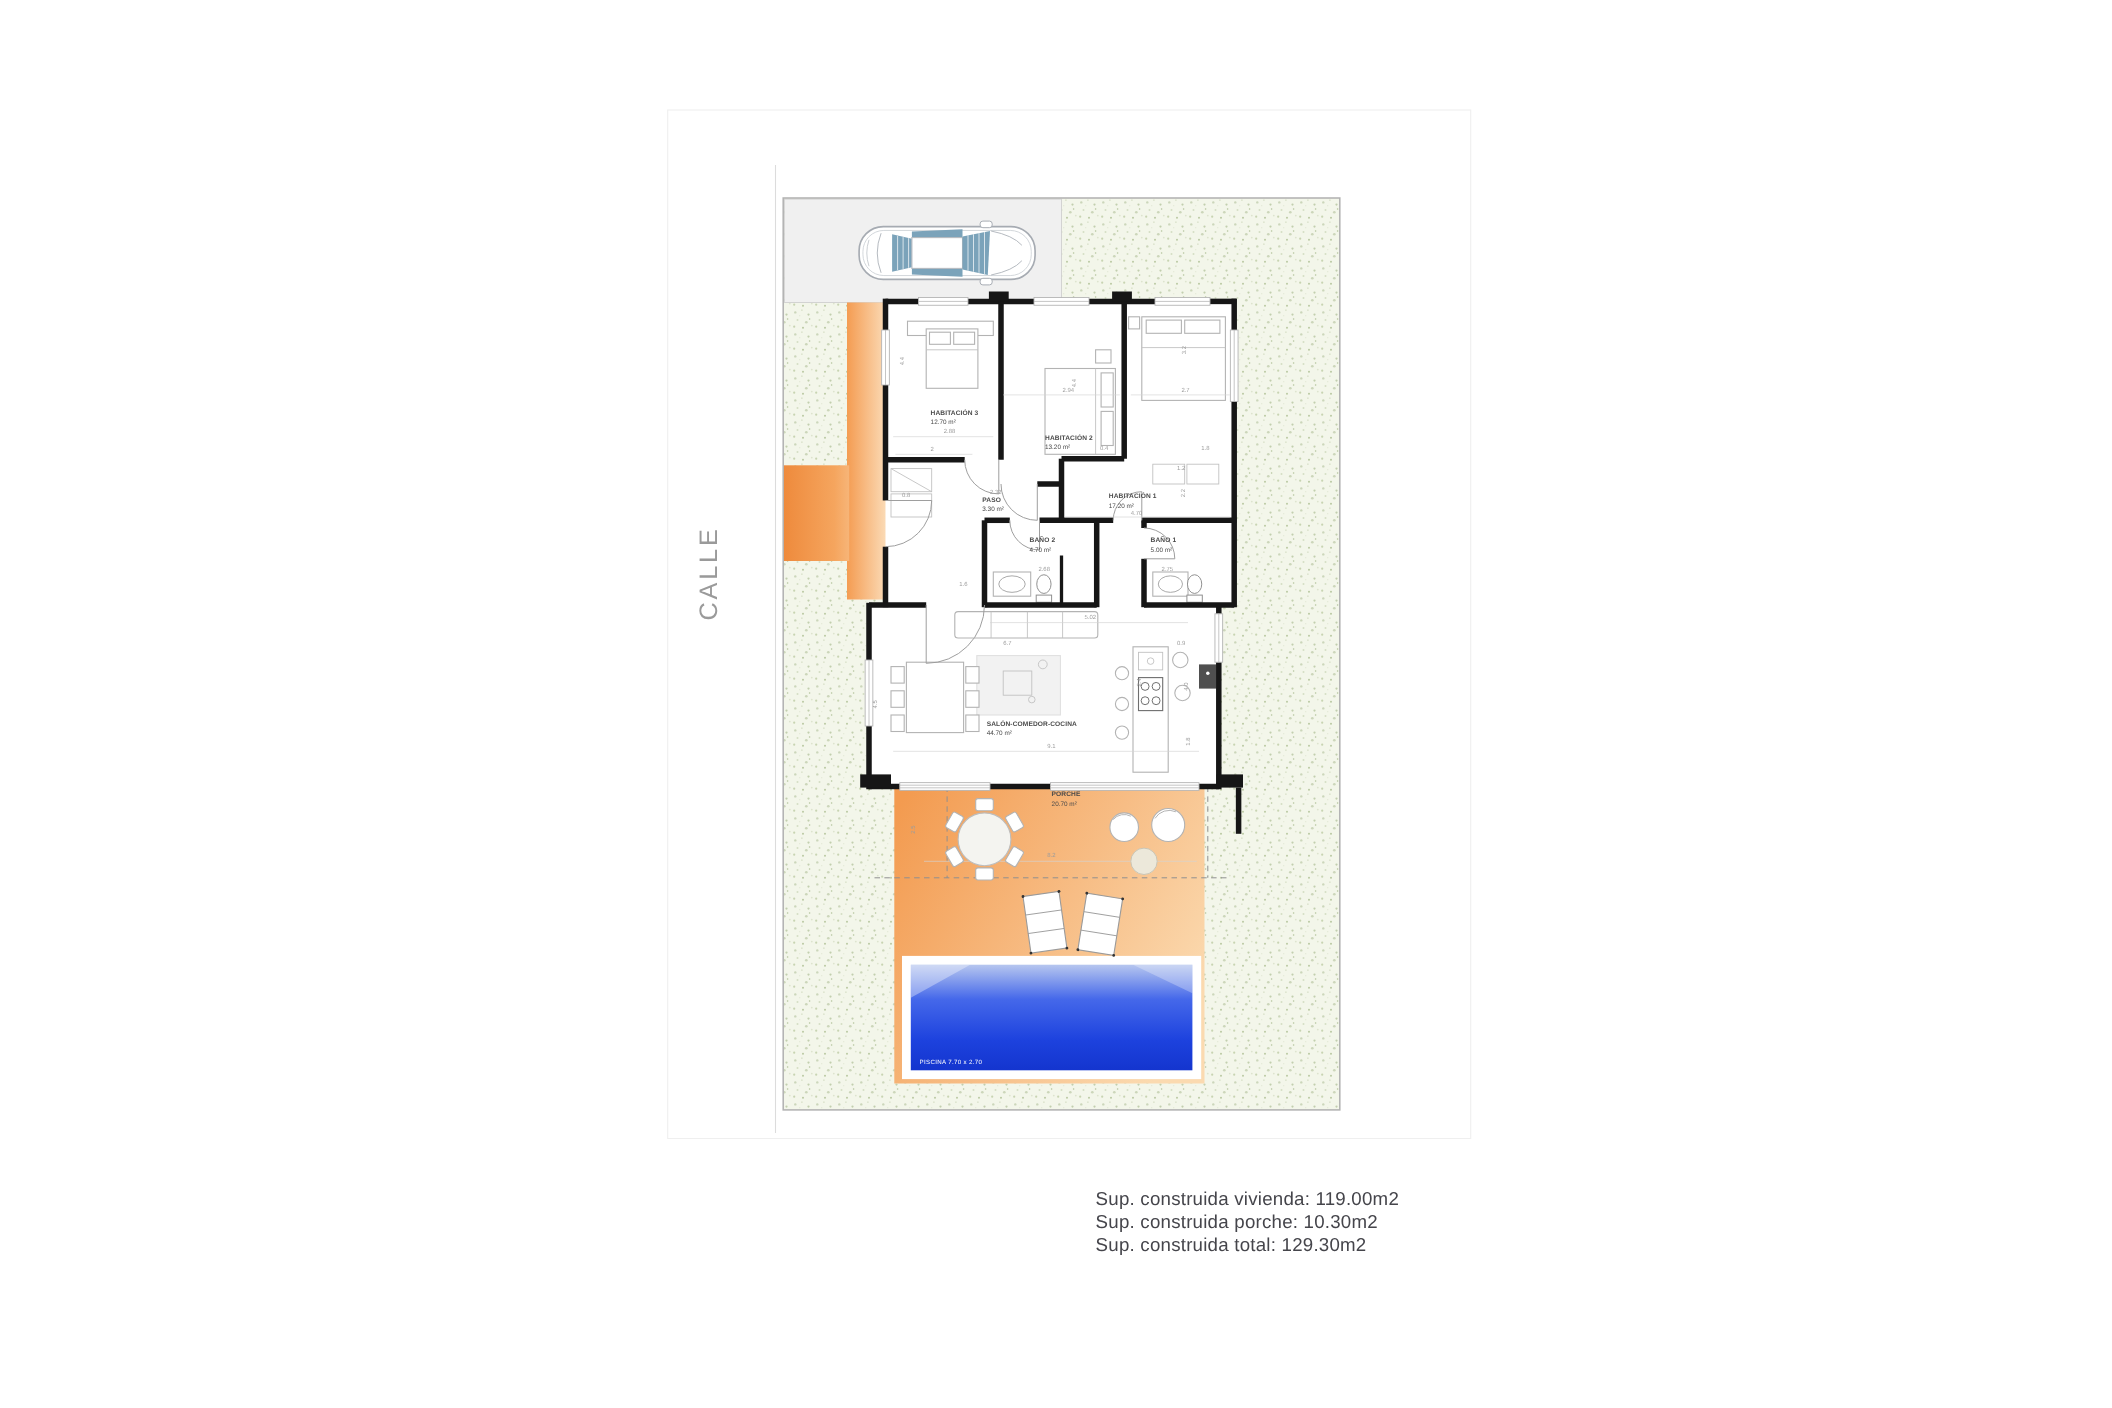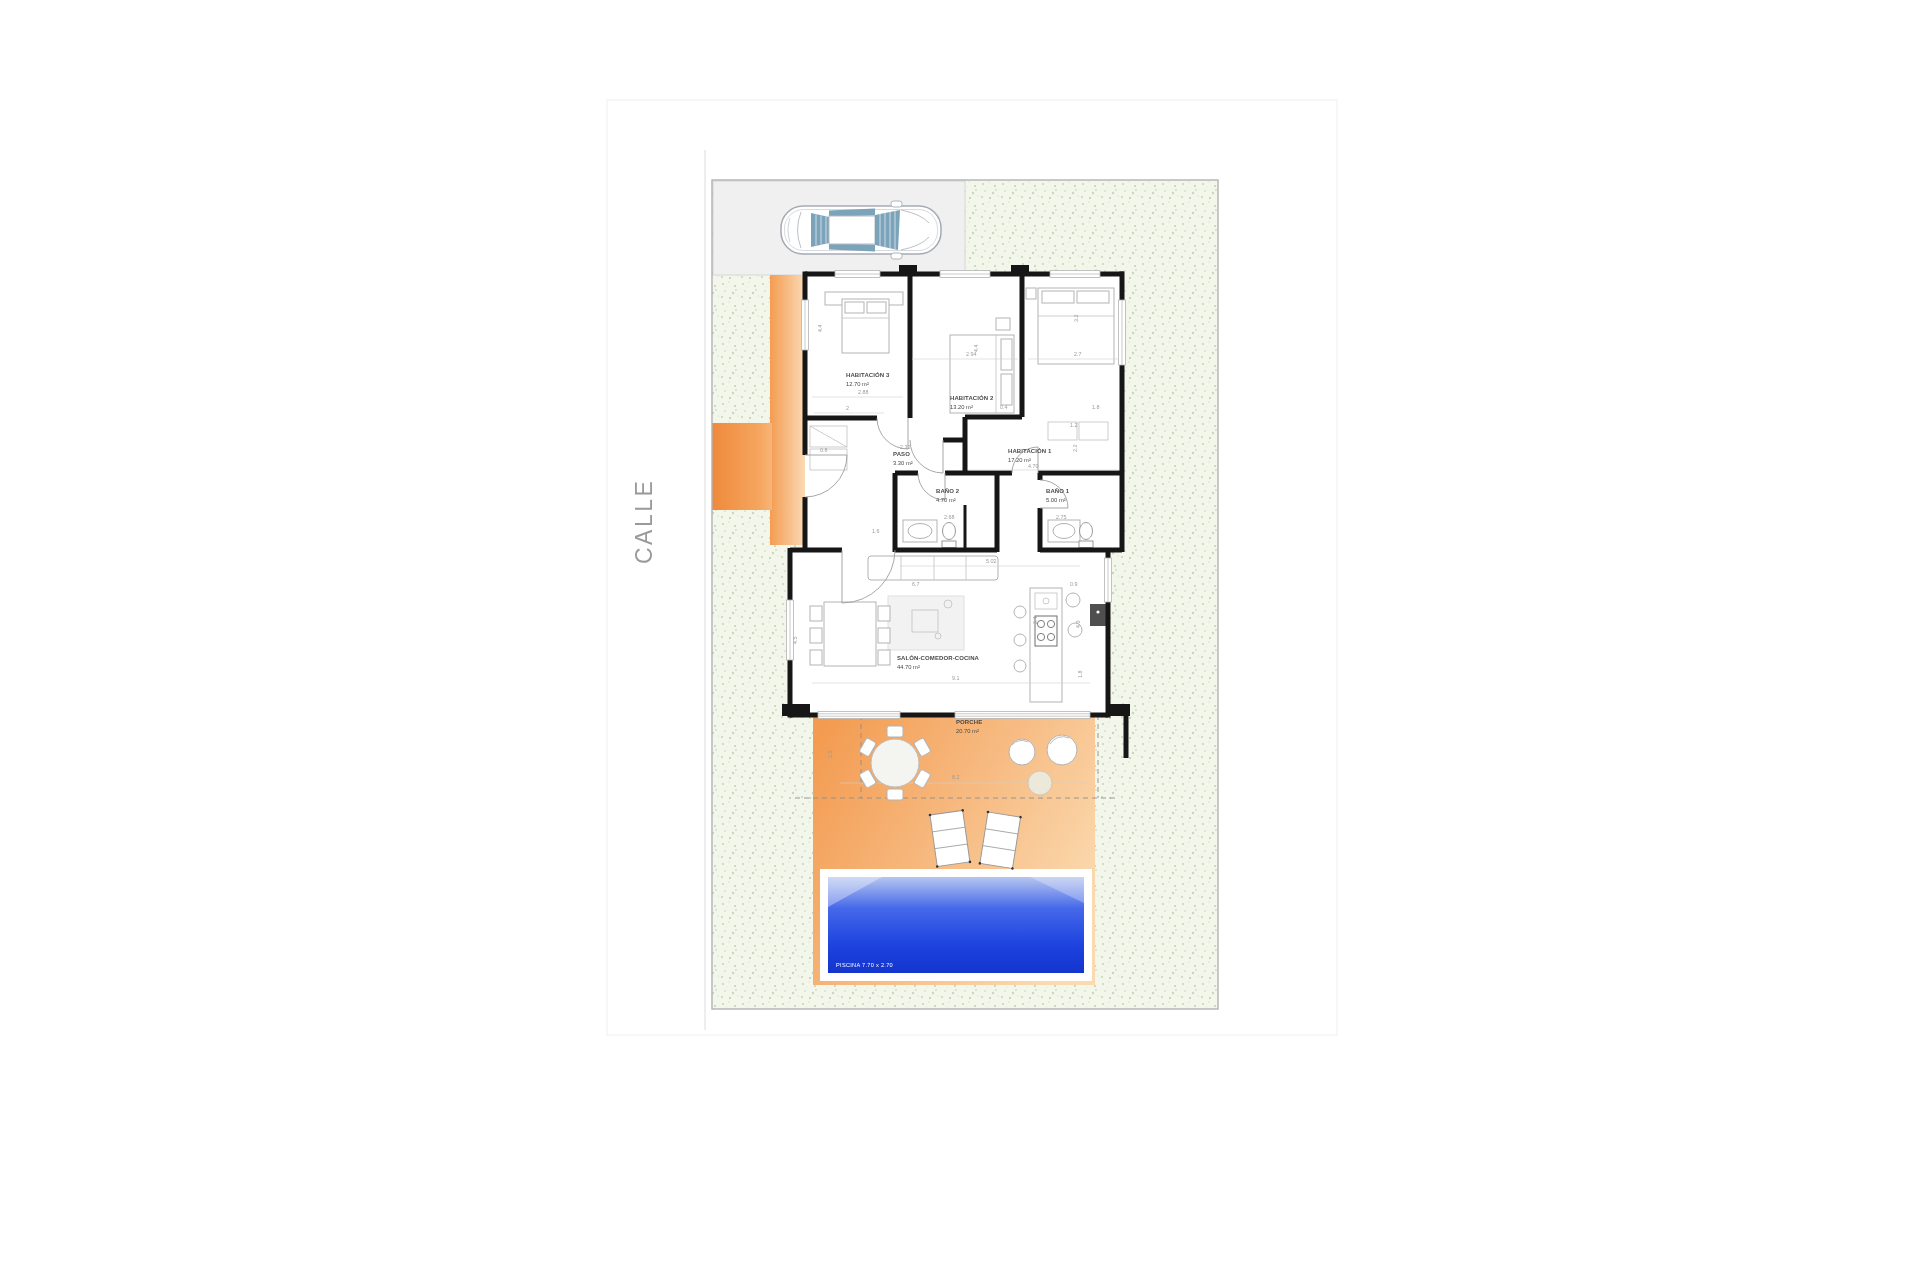--- a/index.html
+++ b/index.html
@@ -406,14 +406,19 @@
         <text class="dim" x="797" y="644" transform="rotate(-90 797 644)">4.5</text>
         <text class="dim" x="952" y="680">9.1</text>
         <text class="dim" x="1082" y="678" transform="rotate(-90 1082 678)">1.8</text>
         <text class="dim" x="832" y="758" transform="rotate(-90 832 758)">2.5</text>
         <text class="dim" x="952" y="779">8.2</text>
       </g>
   </svg>
 
   <div class="street-label">CALLE</div>
 
+  <div class="summary">
+    <div>Sup. construida vivienda: 119.00m2</div>
+    <div>Sup. construida porche: 10.30m2</div>
+    <div>Sup. construida total: 129.30m2</div>
+  </div>
 
 </div>
 
 </body></html>

